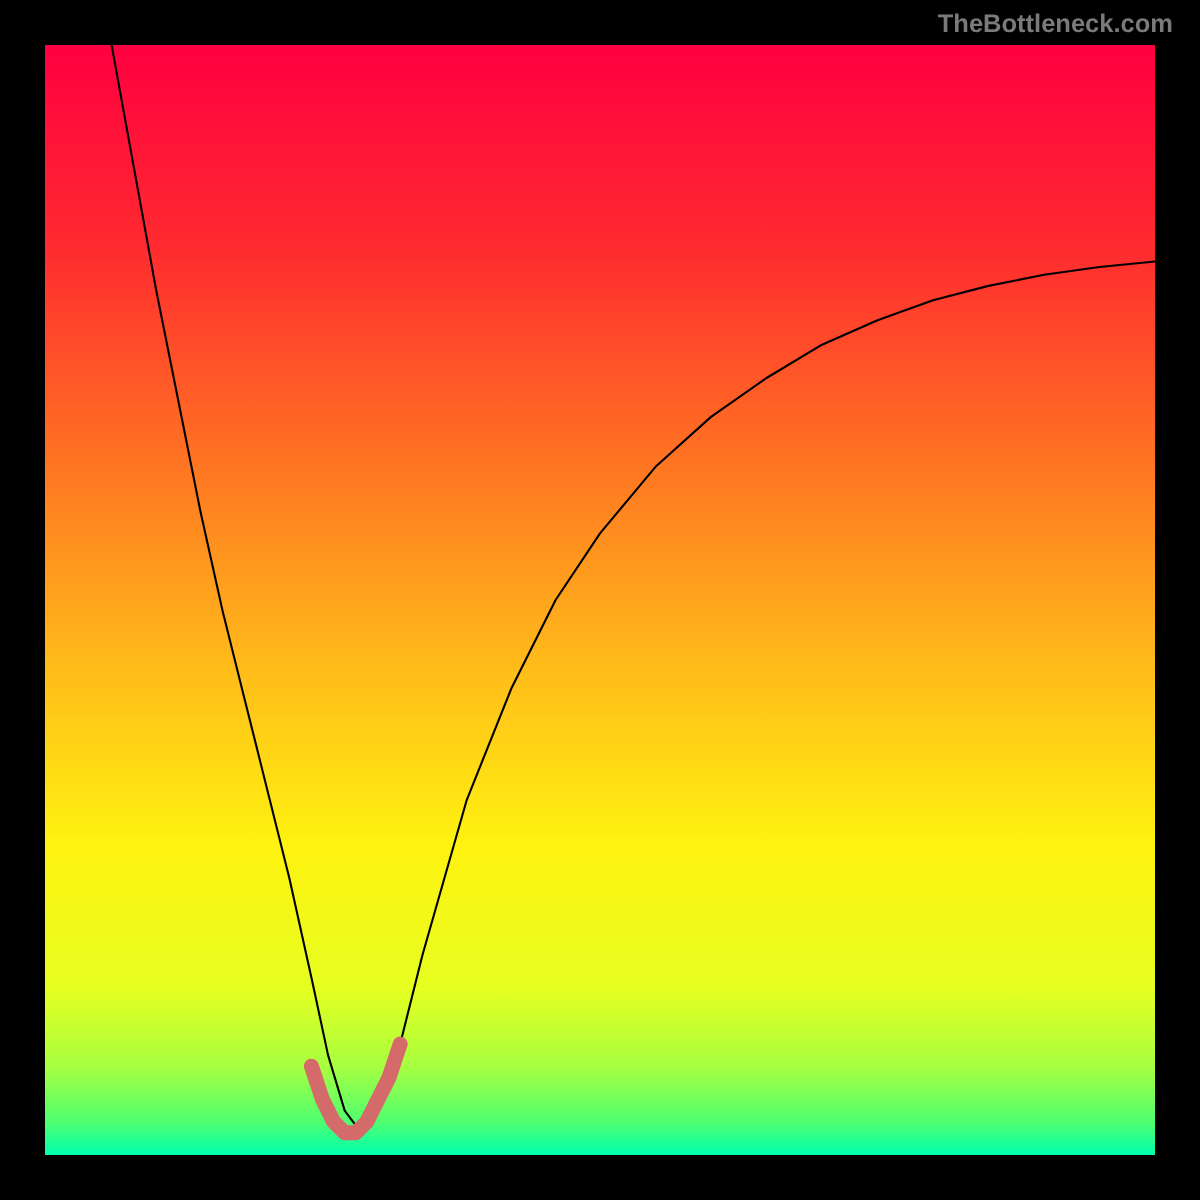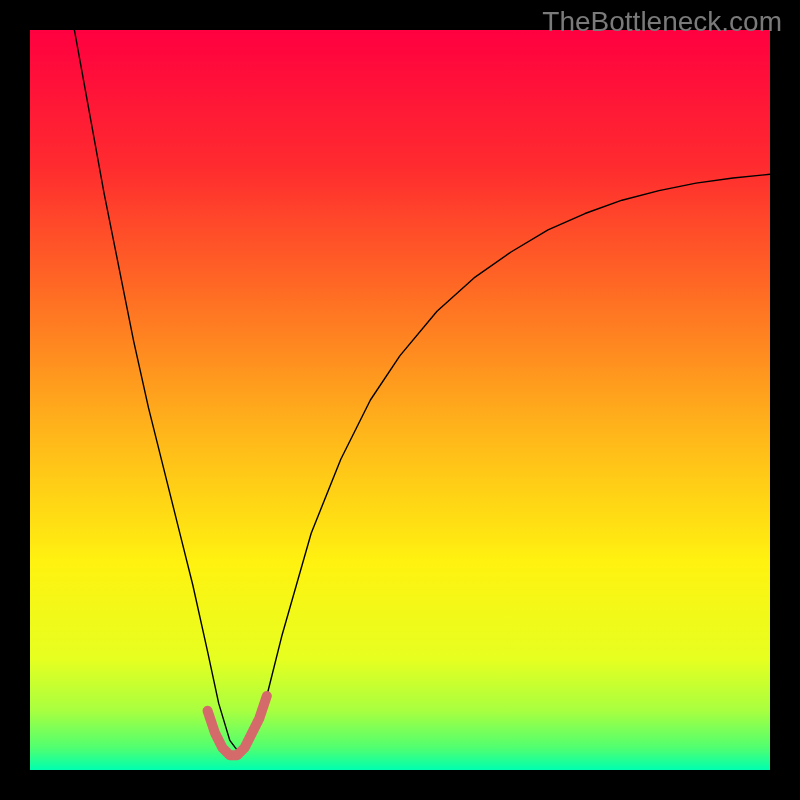--- a/index.html
+++ b/index.html
@@ -9,22 +9,22 @@
     height: 800px;
     background: #000;
     position: relative;
     font-family: Arial, sans-serif;
   }
   .watermark {
     position: absolute;
     top: 6px;
     right: 18px;
     color: #7a7a7a;
-    font-size: 28px;
-    font-weight: 400;
+    font-size: 17px;
+    font-weight: 700;
     z-index: 10;
   }
   .plot-area {
     position: absolute;
     left: 30px;
     top: 30px;
     width: 740px;
     height: 740px;
     overflow: hidden;
   }

